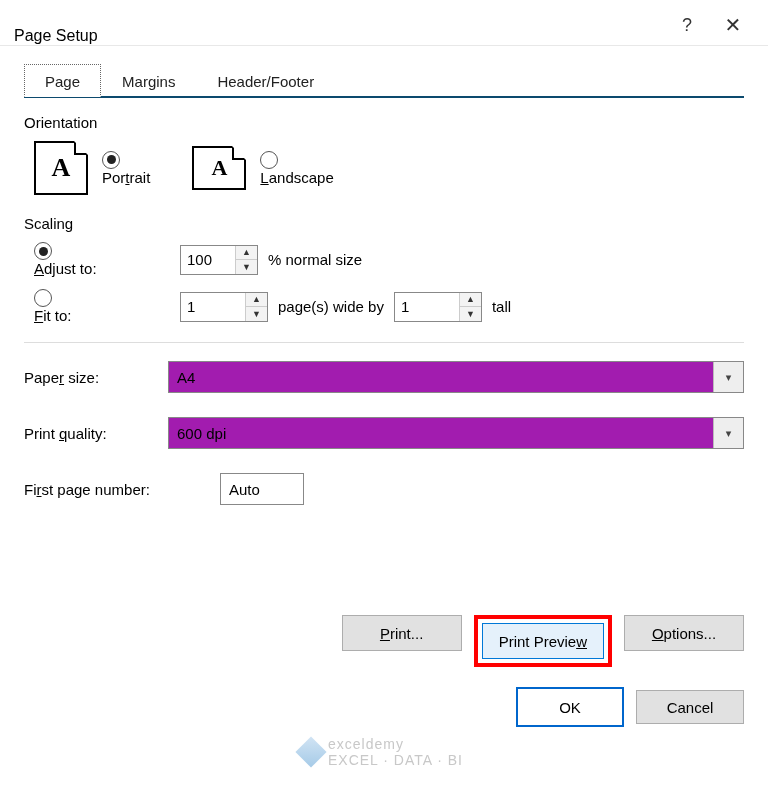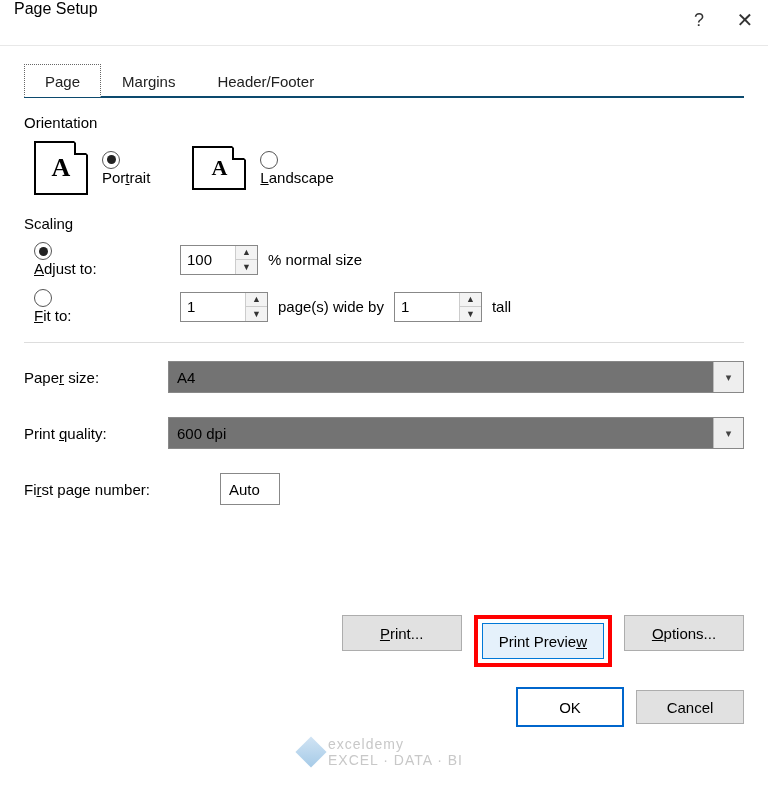--- a/index.html
+++ b/index.html
@@ -10,22 +10,22 @@
     background: #fff;
     color: #000;
     width: 768px;
     height: 796px;
     position: relative;
     overflow: hidden;
   }
   .titlebar {
     height: 46px;
     display: flex;
-    align-items: flex-start;
-    padding: 0 0 0 14px;
+    align-items: flex-end;
+    padding: 0 12px 0 14px;
     border-bottom: 1px solid #e8e8e8;
   }
   .title { flex: 1; font-size: 16px; }
   .tbtn {
     width: 46px; height: 40px;
     display:flex; align-items:center; justify-content:center;
     font-size: 18px; color:#333;
   }
   .tbtn.close { font-size: 20px; }
   .content { padding: 18px 24px 14px 24px; }
@@ -104,32 +104,32 @@
   .spinner .arrows div{
     flex:1; display:flex; align-items:center; justify-content:center;
     font-size:9px; color:#333; background:#f3f3f3;
   }
   .spinner .arrows div:first-child{ border-bottom:1px solid #ccc; }
   .divider { border:none; border-top:1px solid #ddd; margin: 18px 0; }
   .form-row { display:flex; align-items:center; gap: 16px; margin-bottom: 24px; }
   .form-row .flab { width: 128px; }
   .dropdown {
     flex:1; display:flex; align-items:center;
-    border:1px solid #888; height: 32px; background:#737373;
+    border:1px solid #888; height: 32px; background:#a21caf;
     padding-left: 8px; position:relative;
   }
   .dropdown .ddbtn{
     width:30px; height:100%;
     background:#eee; border-left:1px solid #bbb;
     position:absolute; right:0; top:0;
     display:flex; align-items:center; justify-content:center;
     font-size:11px; color:#444;
   }
   .textbox {
-    border:1px solid #888; height:32px; width:60px;
+    border:1px solid #888; height:32px; width:84px;
     display:flex; align-items:center; padding:0 8px; background:#fff;
   }
   .btnrow { display:flex; gap:12px; justify-content:flex-end; margin-top: 110px; }
   .btn {
     min-width: 120px; height: 36px;
     background:#e1e1e1; border:1px solid #adadad;
     display:flex; align-items:center; justify-content:center;
     padding: 0 16px;
   }
   .btn.highlight-blue {

